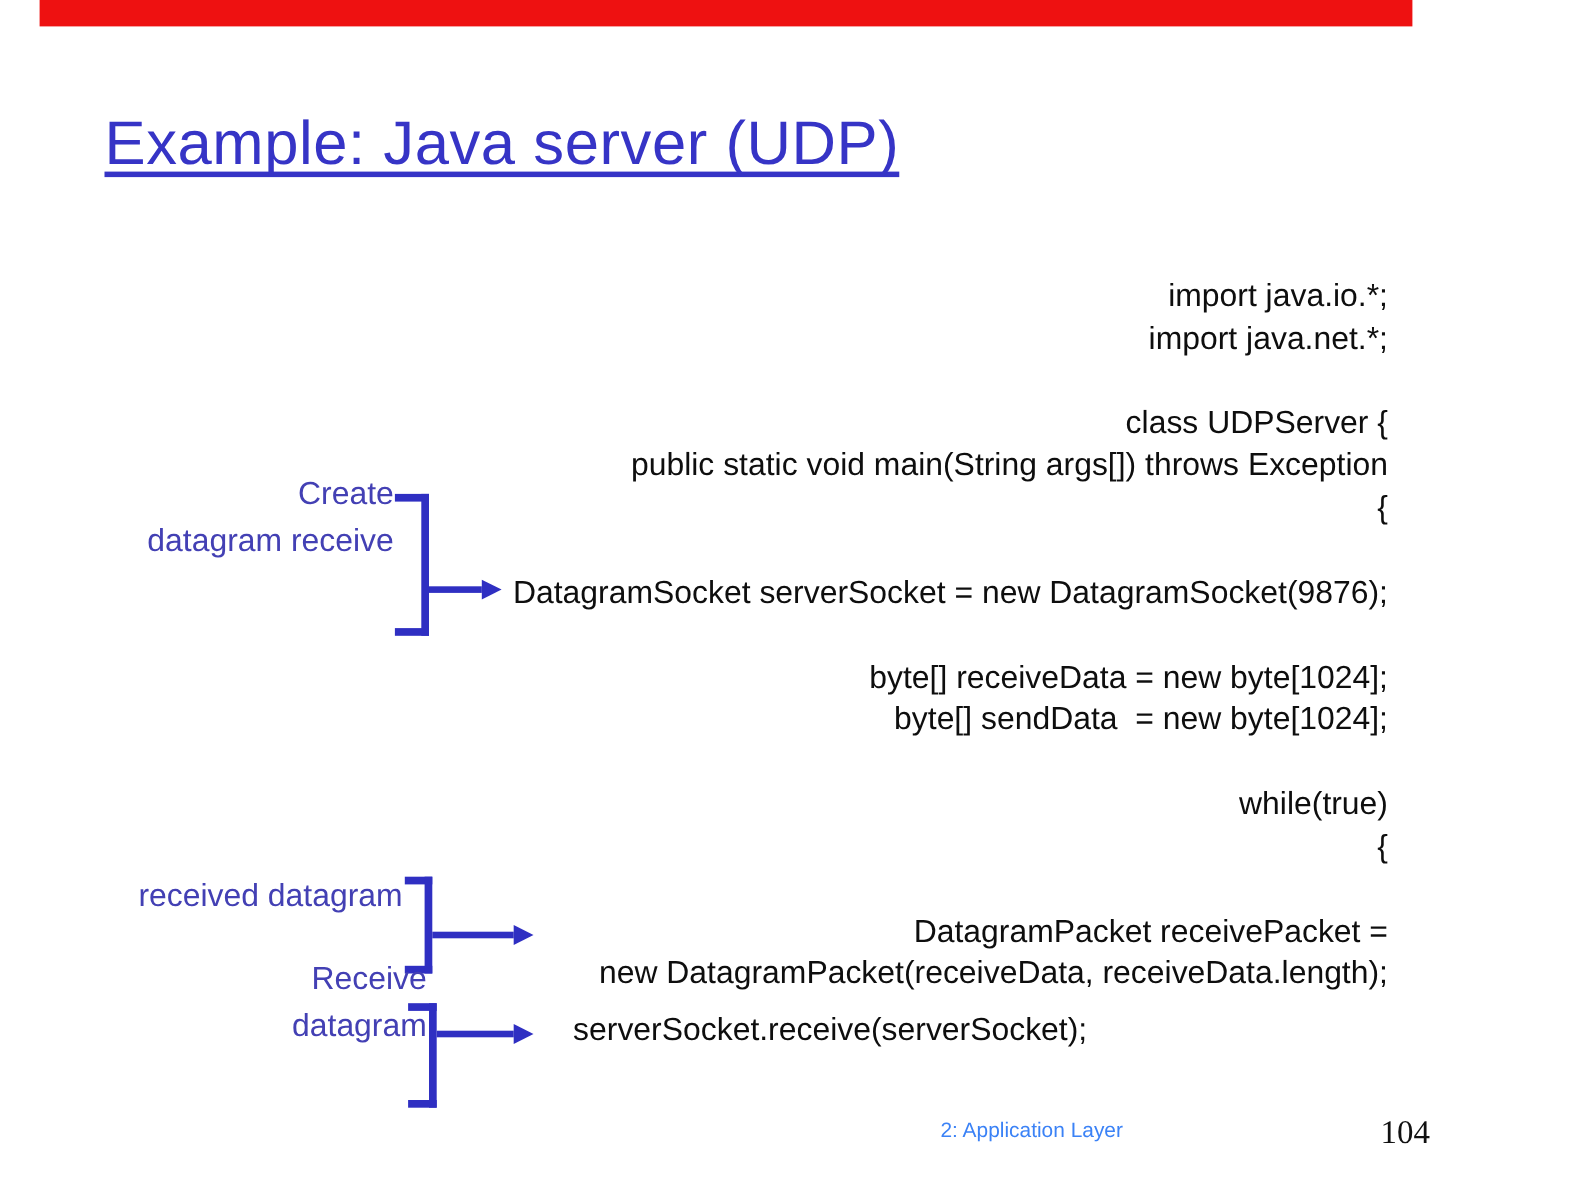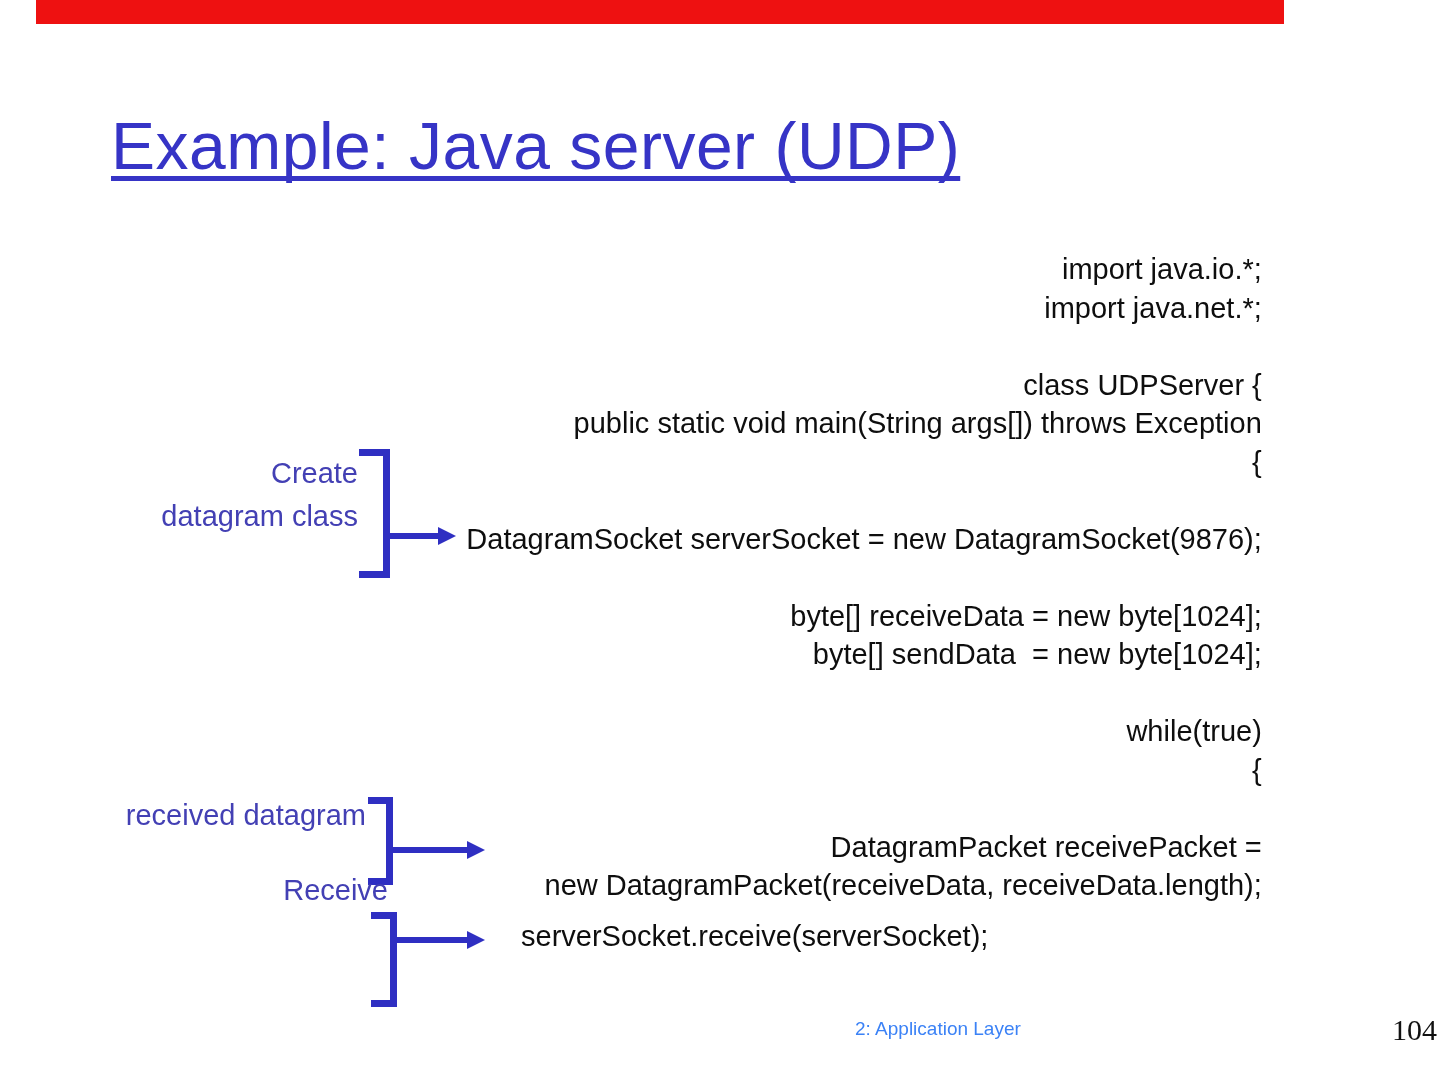--- a/index.html
+++ b/index.html
@@ -20,22 +20,22 @@
     left: 36px;
     top: 0;
     width: 1248px;
     height: 24px;
     background: var(--red-bar, #ee1111);
   }
   .title {
     position: absolute;
     left: 95px;
     top: 92px;
-    margin: 16px;
-    font-size: 66px;
+    margin: 0;
+    font-size: 56px;
     font-weight: normal;
     letter-spacing: 0.5px;
     line-height: 76px;
     color: var(--title-blue, #3634c6);
     text-decoration: underline;
     text-decoration-thickness: 5px;
     text-underline-offset: 7px;
     text-decoration-skip-ink: none;
     white-space: nowrap;
   }
@@ -51,21 +51,21 @@
   }
   .code-main { left: 418px; top: 250px; }
   .code-receive { left: 521px; top: 917px; }
   .annotation {
     position: absolute;
     color: var(--annotation-blue, #4340b4);
     font-size: 29px;
     line-height: 43px;
     text-align: right;
   }
-  .ann-1 { left: 60px; top: 452px; width: 298px; }
+  .ann-1 { left: 60px; top: 428px; width: 298px; }
   .ann-2 { left: 60px; top: 794px; width: 306px; }
   .ann-3 { left: 60px; top: 869px; width: 328px; }
   .bracket {
     position: absolute;
     box-sizing: border-box;
     border-style: solid;
     border-color: var(--arrow-blue, #2f2fc2);
     border-width: 7px 7px 7px 0;
     background: transparent;
   }
@@ -93,21 +93,21 @@
   .head-3  { left: 467px; top: 931px; }
   .footer-section {
     position: absolute;
     left: 855px;
     top: 1018px;
     font-size: 19px;
     color: #3b82f6;
   }
   .footer-page {
     position: absolute;
-    left: 1392px;
+    left: 1255px;
     top: 1013px;
     font-family: "Liberation Serif", serif;
     font-size: 30px;
     color: #111111;
   }
 </style>
 </head>
 <body>
 
 <div class="slide">
@@ -130,35 +130,36 @@
 
       while(true)
         {
 
            DatagramPacket receivePacket =
               new DatagramPacket(receiveData, receiveData.length);</pre>
   <pre class="code code-receive">serverSocket.receive(serverSocket);</pre>
 
   <div class="annotation ann-1">
     <div>Create</div>
-    <div>datagram class</div>
+    <div>datagram receive</div>
   </div>
   <div class="bracket bracket-1"></div>
   <div class="arrow-shaft shaft-1"></div>
   <div class="arrow-head head-1"></div>
 
   <div class="annotation ann-2">
     <div>received datagram</div>
   </div>
   <div class="bracket bracket-2"></div>
   <div class="arrow-shaft shaft-2"></div>
   <div class="arrow-head head-2"></div>
 
   <div class="annotation ann-3">
     <div>Receive</div>
+    <div>datagram</div>
   </div>
   <div class="bracket bracket-3"></div>
   <div class="arrow-shaft shaft-3"></div>
   <div class="arrow-head head-3"></div>
 
   <div class="footer-section">2: Application Layer</div>
   <div class="footer-page">104</div>
 
 </div>
 

